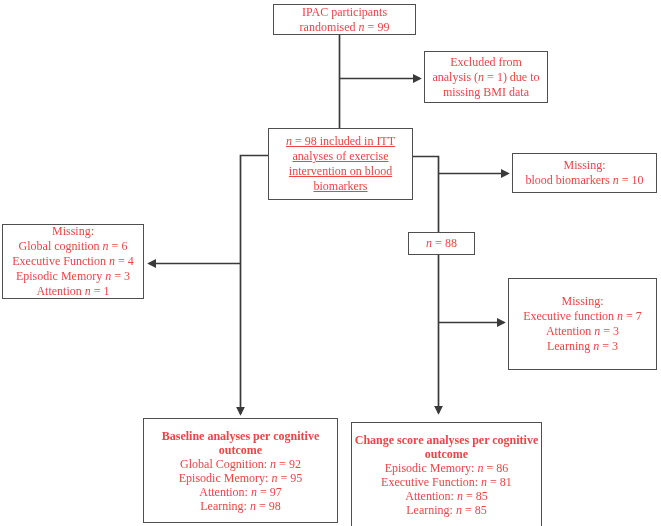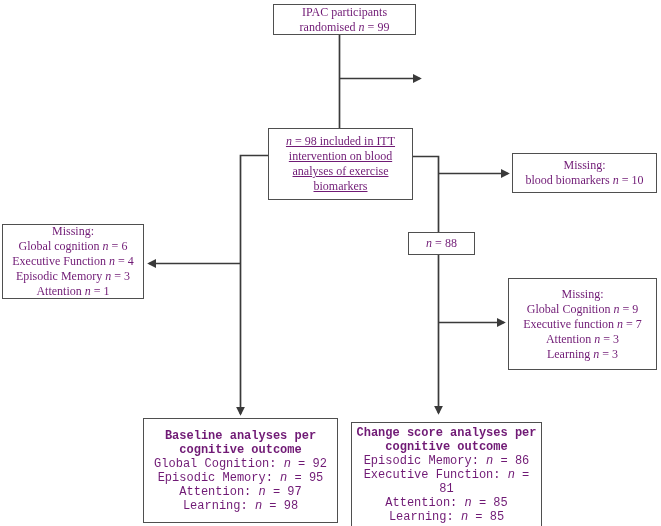--- a/index.html
+++ b/index.html
@@ -6,40 +6,40 @@
   html, body {
     width: 661px; height: 526px;
     background: #ffffff;
     font-family: "Liberation Serif", "DejaVu Serif", serif;
     overflow: hidden;
   }
   .figure {
     position: relative;
     width: 661px; height: 526px;
     background: #ffffff;
-    color: #701a75;
+    color: #ef4444;
   }
   svg.connectors { position: absolute; left: 0; top: 0; }
   .connector { fill: none; stroke: #3a3a3a; stroke-width: 1.7; }
   .arrow { marker-end: url(#arrowhead); }
   #arrowhead path { fill: #3a3a3a; stroke: none; }
   .flow-box {
     position: absolute;
     background: #ffffff;
     border: 1.5px solid #4f4f4f;
     display: flex;
     flex-direction: column;
     justify-content: center;
     align-items: center;
     text-align: center;
     font-size: 12px;
     line-height: 15px;
     padding: 1px 2px;
   }
-  .flow-box.compact { line-height: 14px; font-family: Liberation Mono, monospace; }
+  .flow-box.compact { line-height: 14px; }
   .box-title { font-weight: bold; }
   .flow-box i { font-style: italic; }
 </style>
 </head>
 <body>
 
 <div class="figure">
 
   <svg class="connectors" width="661" height="526" viewBox="0 0 661 526" xmlns="http://www.w3.org/2000/svg">
     <defs>
@@ -54,25 +54,30 @@
     <path class="connector arrow" d="M411,156.5 H438.5 V413"></path>
     <path class="connector arrow" d="M438.5,173.5 H508"></path>
     <path class="connector arrow" d="M438.5,322.5 H504"></path>
   </svg>
 
   <div class="flow-box" style="left:273px; top:4px; width:143px; height:31px;">
       <div>IPAC participants</div>
       <div>randomised <i>n</i> = 99</div>
     </div>
 
+  <div class="flow-box" style="left:424px; top:51px; width:124px; height:52px;">
+      <div>Excluded from</div>
+      <div>analysis (<i>n</i> = 1) due to</div>
+      <div>missing BMI data</div>
+    </div>
 
   <div class="flow-box" style="left:268px; top:128px; width:145px; height:72px;text-decoration:underline;">
       <div><i>n</i> = 98 included in ITT</div>
+      <div>analyses of exercise</div>
       <div>intervention on blood</div>
-      <div>analyses of exercise</div>
       <div>biomarkers</div>
     </div>
 
   <div class="flow-box" style="left:512px; top:153px; width:145px; height:40px;">
       <div>Missing:</div>
       <div>blood biomarkers <i>n</i> = 10</div>
     </div>
 
   <div class="flow-box" style="left:408px; top:232px; width:67px; height:23px;">
       <div><i>n</i> = 88</div>
@@ -81,21 +86,20 @@
   <div class="flow-box" style="left:2px; top:224px; width:142px; height:75px;">
       <div>Missing:</div>
       <div>Global cognition <i>n</i> = 6</div>
       <div>Executive Function <i>n</i> = 4</div>
       <div>Episodic Memory <i>n</i> = 3</div>
       <div>Attention <i>n</i> = 1</div>
     </div>
 
   <div class="flow-box" style="left:508px; top:278px; width:149px; height:92px;">
       <div>Missing:</div>
-      <div>Global Cognition <i>n</i> = 9</div>
       <div>Executive function <i>n</i> = 7</div>
       <div>Attention <i>n</i> = 3</div>
       <div>Learning <i>n</i> = 3</div>
     </div>
 
   <div class="flow-box compact" style="left:143px; top:418px; width:195px; height:105px;">
     <div class="box-title">Baseline analyses per cognitive outcome</div>
   <div>Global Cognition: <i>n</i> = 92</div>
       <div>Episodic Memory: <i>n</i> = 95</div>
       <div>Attention: <i>n</i> = 97</div>

